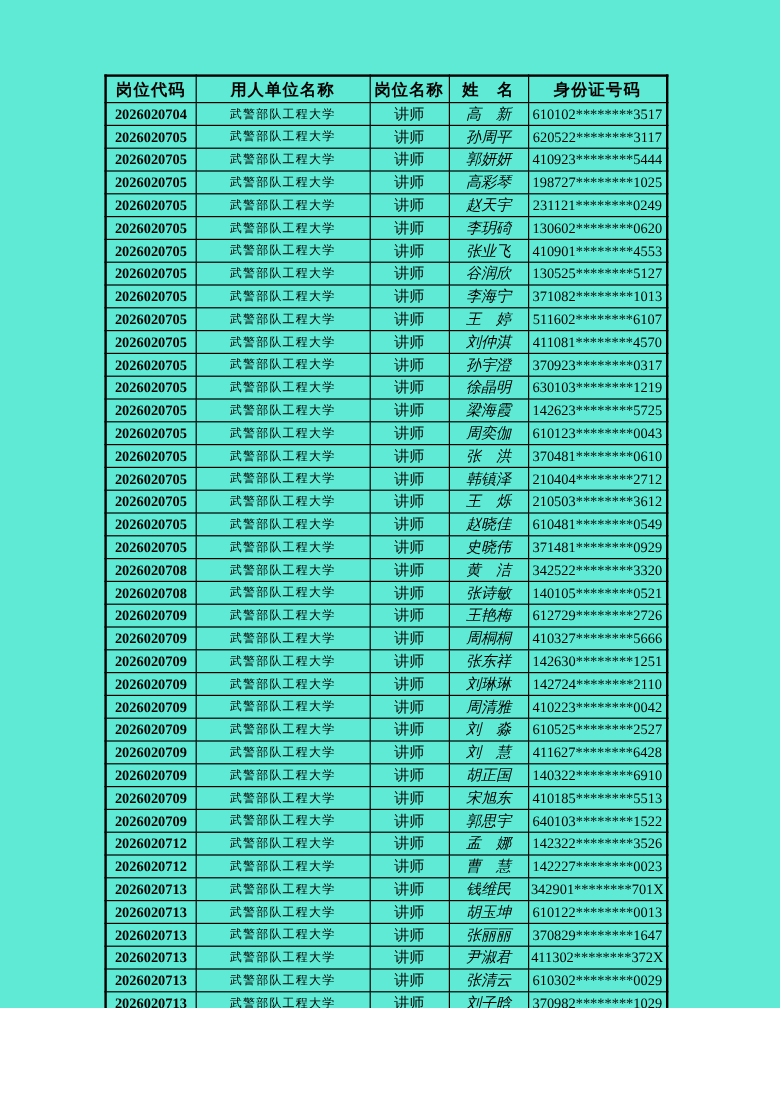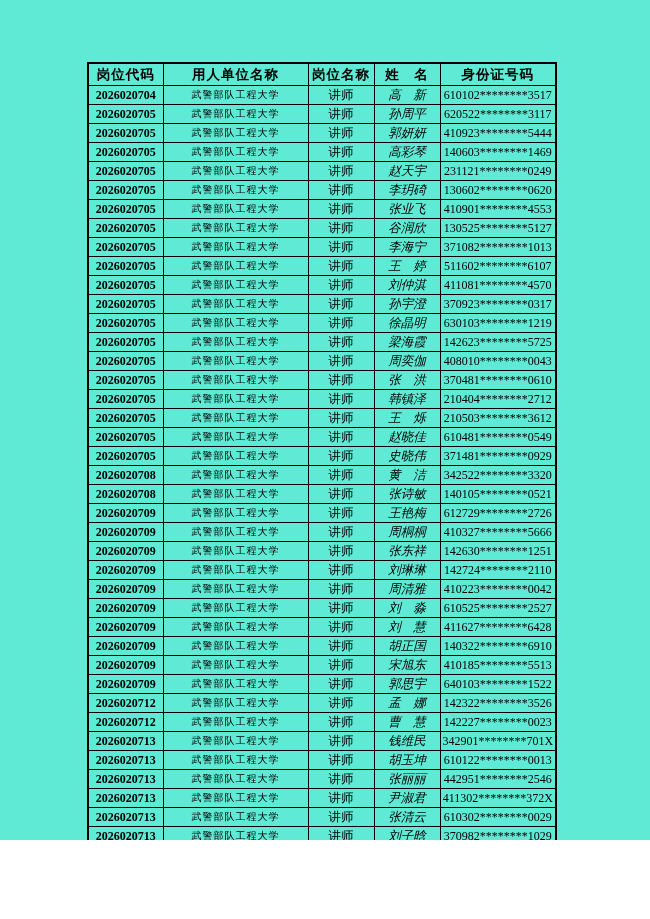--- a/index.html
+++ b/index.html
@@ -101,21 +101,21 @@
           <td class="c1">武警部队工程大学</td>
           <td class="c2">讲师</td>
           <td class="c3">郭妍妍</td>
           <td class="c4">410923********5444</td>
         </tr>
         <tr>
           <td class="c0">2026020705</td>
           <td class="c1">武警部队工程大学</td>
           <td class="c2">讲师</td>
           <td class="c3">高彩琴</td>
-          <td class="c4">140603********1469</td>
+          <td class="c4">198727********1025</td>
         </tr>
         <tr>
           <td class="c0">2026020705</td>
           <td class="c1">武警部队工程大学</td>
           <td class="c2">讲师</td>
           <td class="c3">赵天宇</td>
           <td class="c4">231121********0249</td>
         </tr>
         <tr>
           <td class="c0">2026020705</td>
@@ -178,21 +178,21 @@
           <td class="c1">武警部队工程大学</td>
           <td class="c2">讲师</td>
           <td class="c3">梁海霞</td>
           <td class="c4">142623********5725</td>
         </tr>
         <tr>
           <td class="c0">2026020705</td>
           <td class="c1">武警部队工程大学</td>
           <td class="c2">讲师</td>
           <td class="c3">周奕伽</td>
-          <td class="c4">408010********0043</td>
+          <td class="c4">610123********0043</td>
         </tr>
         <tr>
           <td class="c0">2026020705</td>
           <td class="c1">武警部队工程大学</td>
           <td class="c2">讲师</td>
           <td class="c3">张　洪</td>
           <td class="c4">370481********0610</td>
         </tr>
         <tr>
           <td class="c0">2026020705</td>
@@ -332,21 +332,21 @@
           <td class="c1">武警部队工程大学</td>
           <td class="c2">讲师</td>
           <td class="c3">胡玉坤</td>
           <td class="c4">610122********0013</td>
         </tr>
         <tr>
           <td class="c0">2026020713</td>
           <td class="c1">武警部队工程大学</td>
           <td class="c2">讲师</td>
           <td class="c3">张丽丽</td>
-          <td class="c4">442951********2546</td>
+          <td class="c4">370829********1647</td>
         </tr>
         <tr>
           <td class="c0">2026020713</td>
           <td class="c1">武警部队工程大学</td>
           <td class="c2">讲师</td>
           <td class="c3">尹淑君</td>
           <td class="c4">411302********372X</td>
         </tr>
         <tr>
           <td class="c0">2026020713</td>

